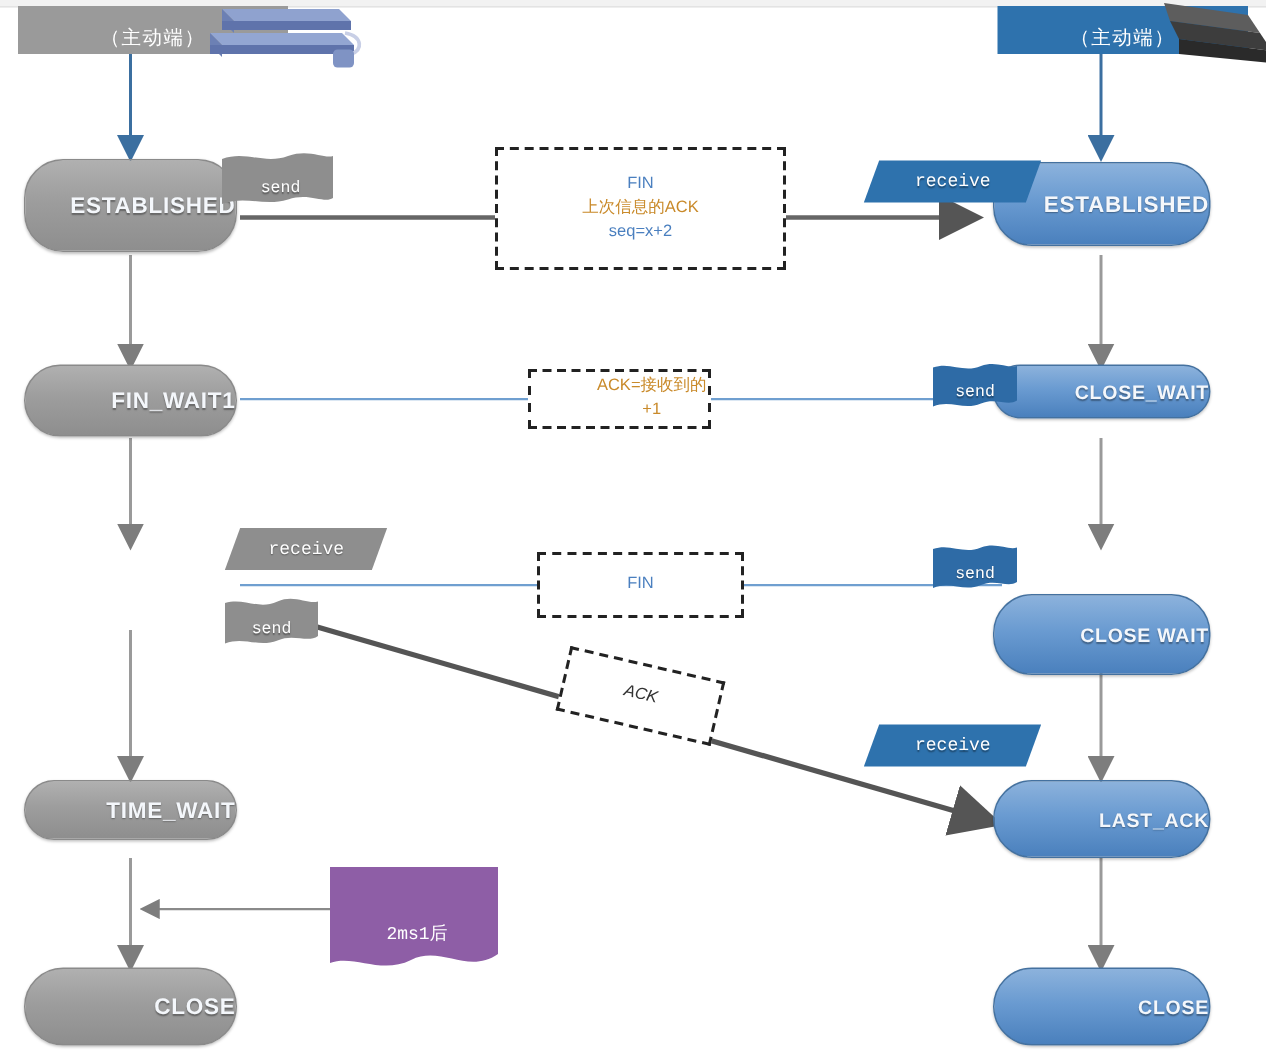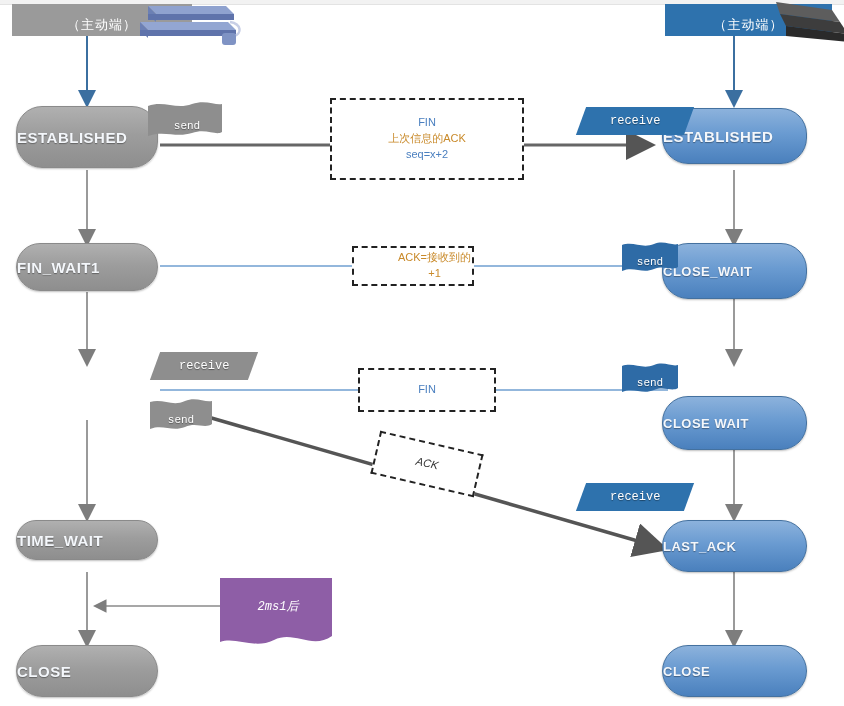--- a/index.html
+++ b/index.html
@@ -8,21 +8,21 @@
 
   
   .topband{position:absolute;height:4px;background:#f2f2f2;border-bottom:1px solid #e3e3e3;left:0;top:0;width:844px;}
 
   .endpoint-box{position:absolute;display:flex;align-items:flex-end;justify-content:center;
     font-size:13px;color:#ffffff;letter-spacing:1px;padding-bottom:2px;box-sizing:border-box;}
   .endpoint-left{background:#9a9a9a;}
   .endpoint-right{background:#2e72ad;}
 
   
-  .node{position:absolute;border-radius:26px;display:flex;align-items:center;justify-content:flex-start;
+  .node{position:absolute;border-radius:26px;display:flex;align-items:center;justify-content:flex-end;
     font-size:15px;font-weight:bold;color:#f4f7fb;letter-spacing:.5px;
     text-shadow:0 1px 1px rgba(0,0,0,.35);box-sizing:border-box;}
   .node.gray{background:linear-gradient(180deg,#b0b0b0 0%,#9d9d9d 45%,#8e8e8e 100%);
              border:1px solid #8a8a8a;box-shadow:0 1px 2px rgba(0,0,0,.25);}
   .node.blue{background:linear-gradient(180deg,#8cb2dc 0%,#6a9bd1 45%,#4a80bd 100%);
              border:1px solid #44719f;box-shadow:0 1px 2px rgba(0,0,0,.25);}
   .node.small{font-size:13px;}
 
   
   .msgbox{position:absolute;border:2px dashed #222;background:#fff;box-sizing:border-box;
@@ -126,21 +126,21 @@
   <div class="node gray" style="left:16px;top:520px;width:142px;height:40px;">
     <span>TIME_WAIT</span>
   </div>
   <div class="node gray" style="left:16px;top:645px;width:142px;height:52px;">
     <span>CLOSE</span>
   </div>
 
   <div class="node blue" style="left:662px;top:108px;width:145px;height:56px;">
     <span>ESTABLISHED</span>
   </div>
-  <div class="node blue small" style="left:662px;top:243px;width:145px;height:56px;">
+  <div class="node blue small" style="left:662px;top:243px;width:145px;height:36px;">
     <span>CLOSE_WAIT</span>
   </div>
   <div class="node blue small" style="left:662px;top:365px;width:145px;height:54px;margin-top:31px;">
     <span>CLOSE WAIT</span>
   </div>
   <div class="node blue small" style="left:662px;top:520px;width:145px;height:52px;">
     <span>LAST_ACK</span>
   </div>
   <div class="node blue small" style="left:662px;top:645px;width:145px;height:52px;">
     <span>CLOSE</span>
@@ -200,17 +200,17 @@
     <span>FIN</span>
   </div>
 
   <div class="msgbox rot" style="left:374px;top:442px;width:106px;height:44px;">
     <span>ACK</span>
   </div>
 
   <svg style="position:absolute;left:220px;top:578px;" width="112" height="72" viewBox="0 0 112 72">
     <path d="M0,0 L112,0 L112,58 C92,72 74,52 54,62 C34,72 16,58 0,64 Z" fill="#8e5ea6"></path>
   </svg>
-  <div class="note" style="left:228px;top:592px;width:100px;height:28px;font-style:italic;">
+  <div class="note" style="left:228px;top:608px;width:100px;height:28px;">
     <span>2ms1后</span>
   </div>
 
 </div>
 
 </body></html>

